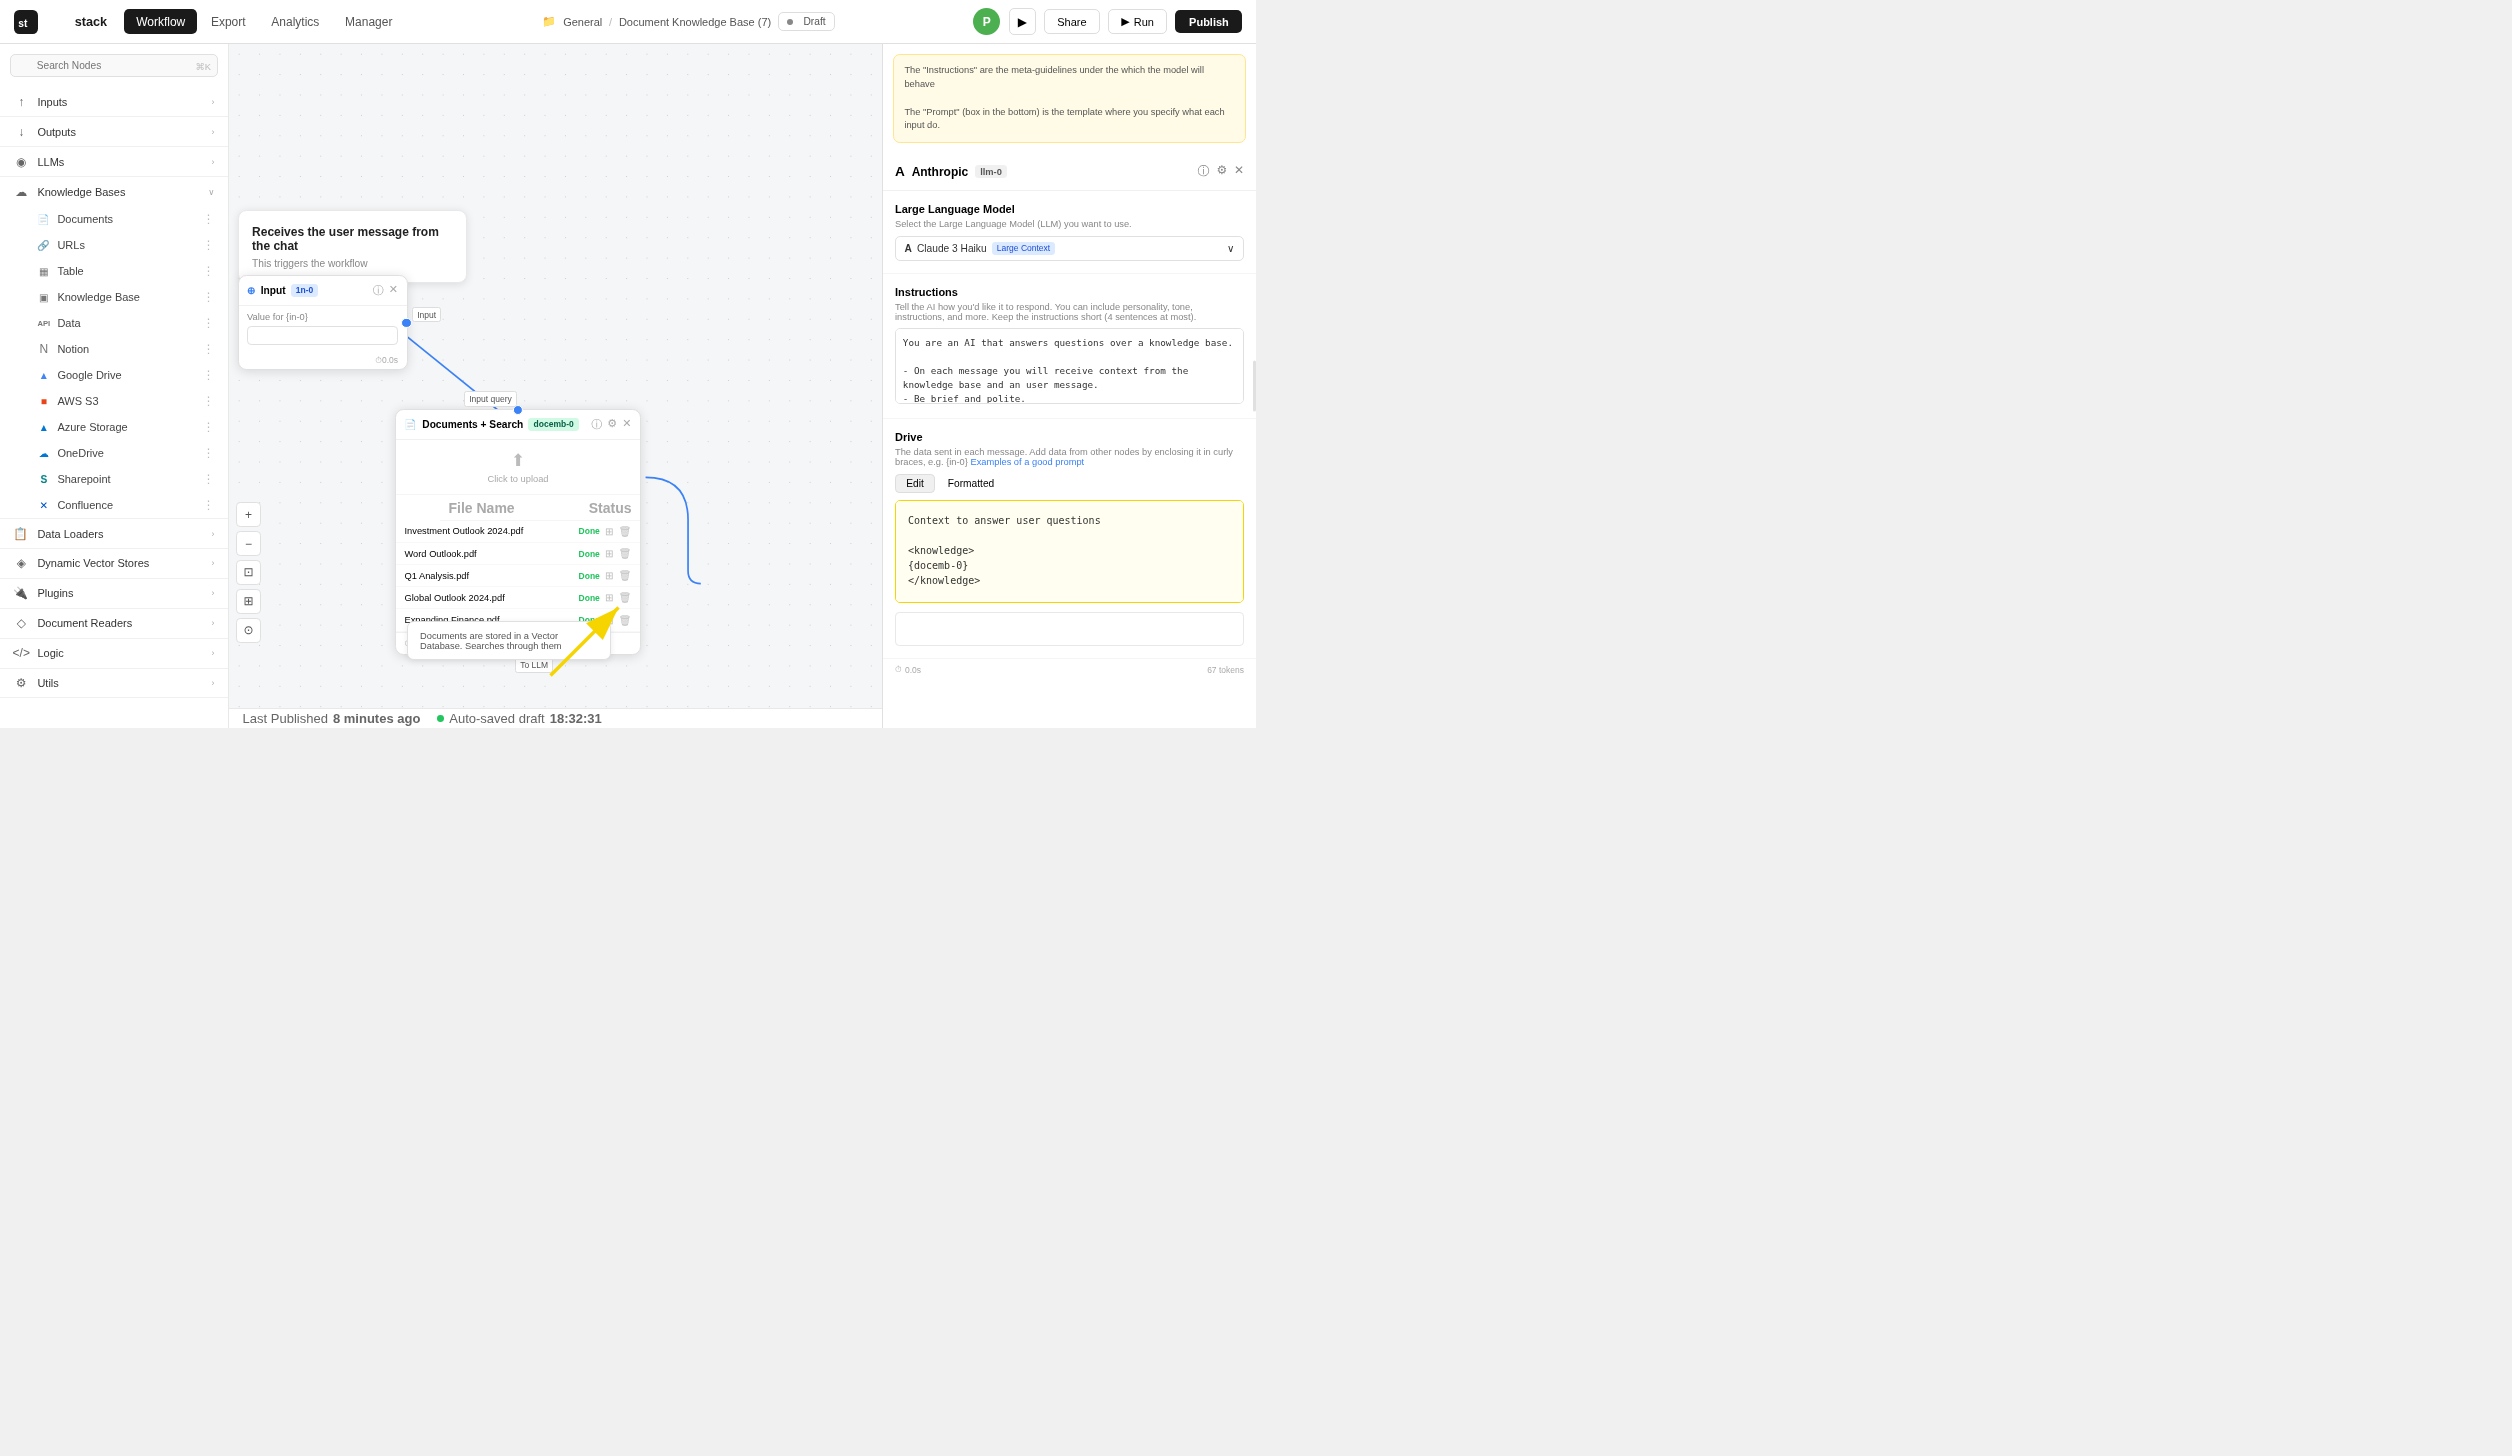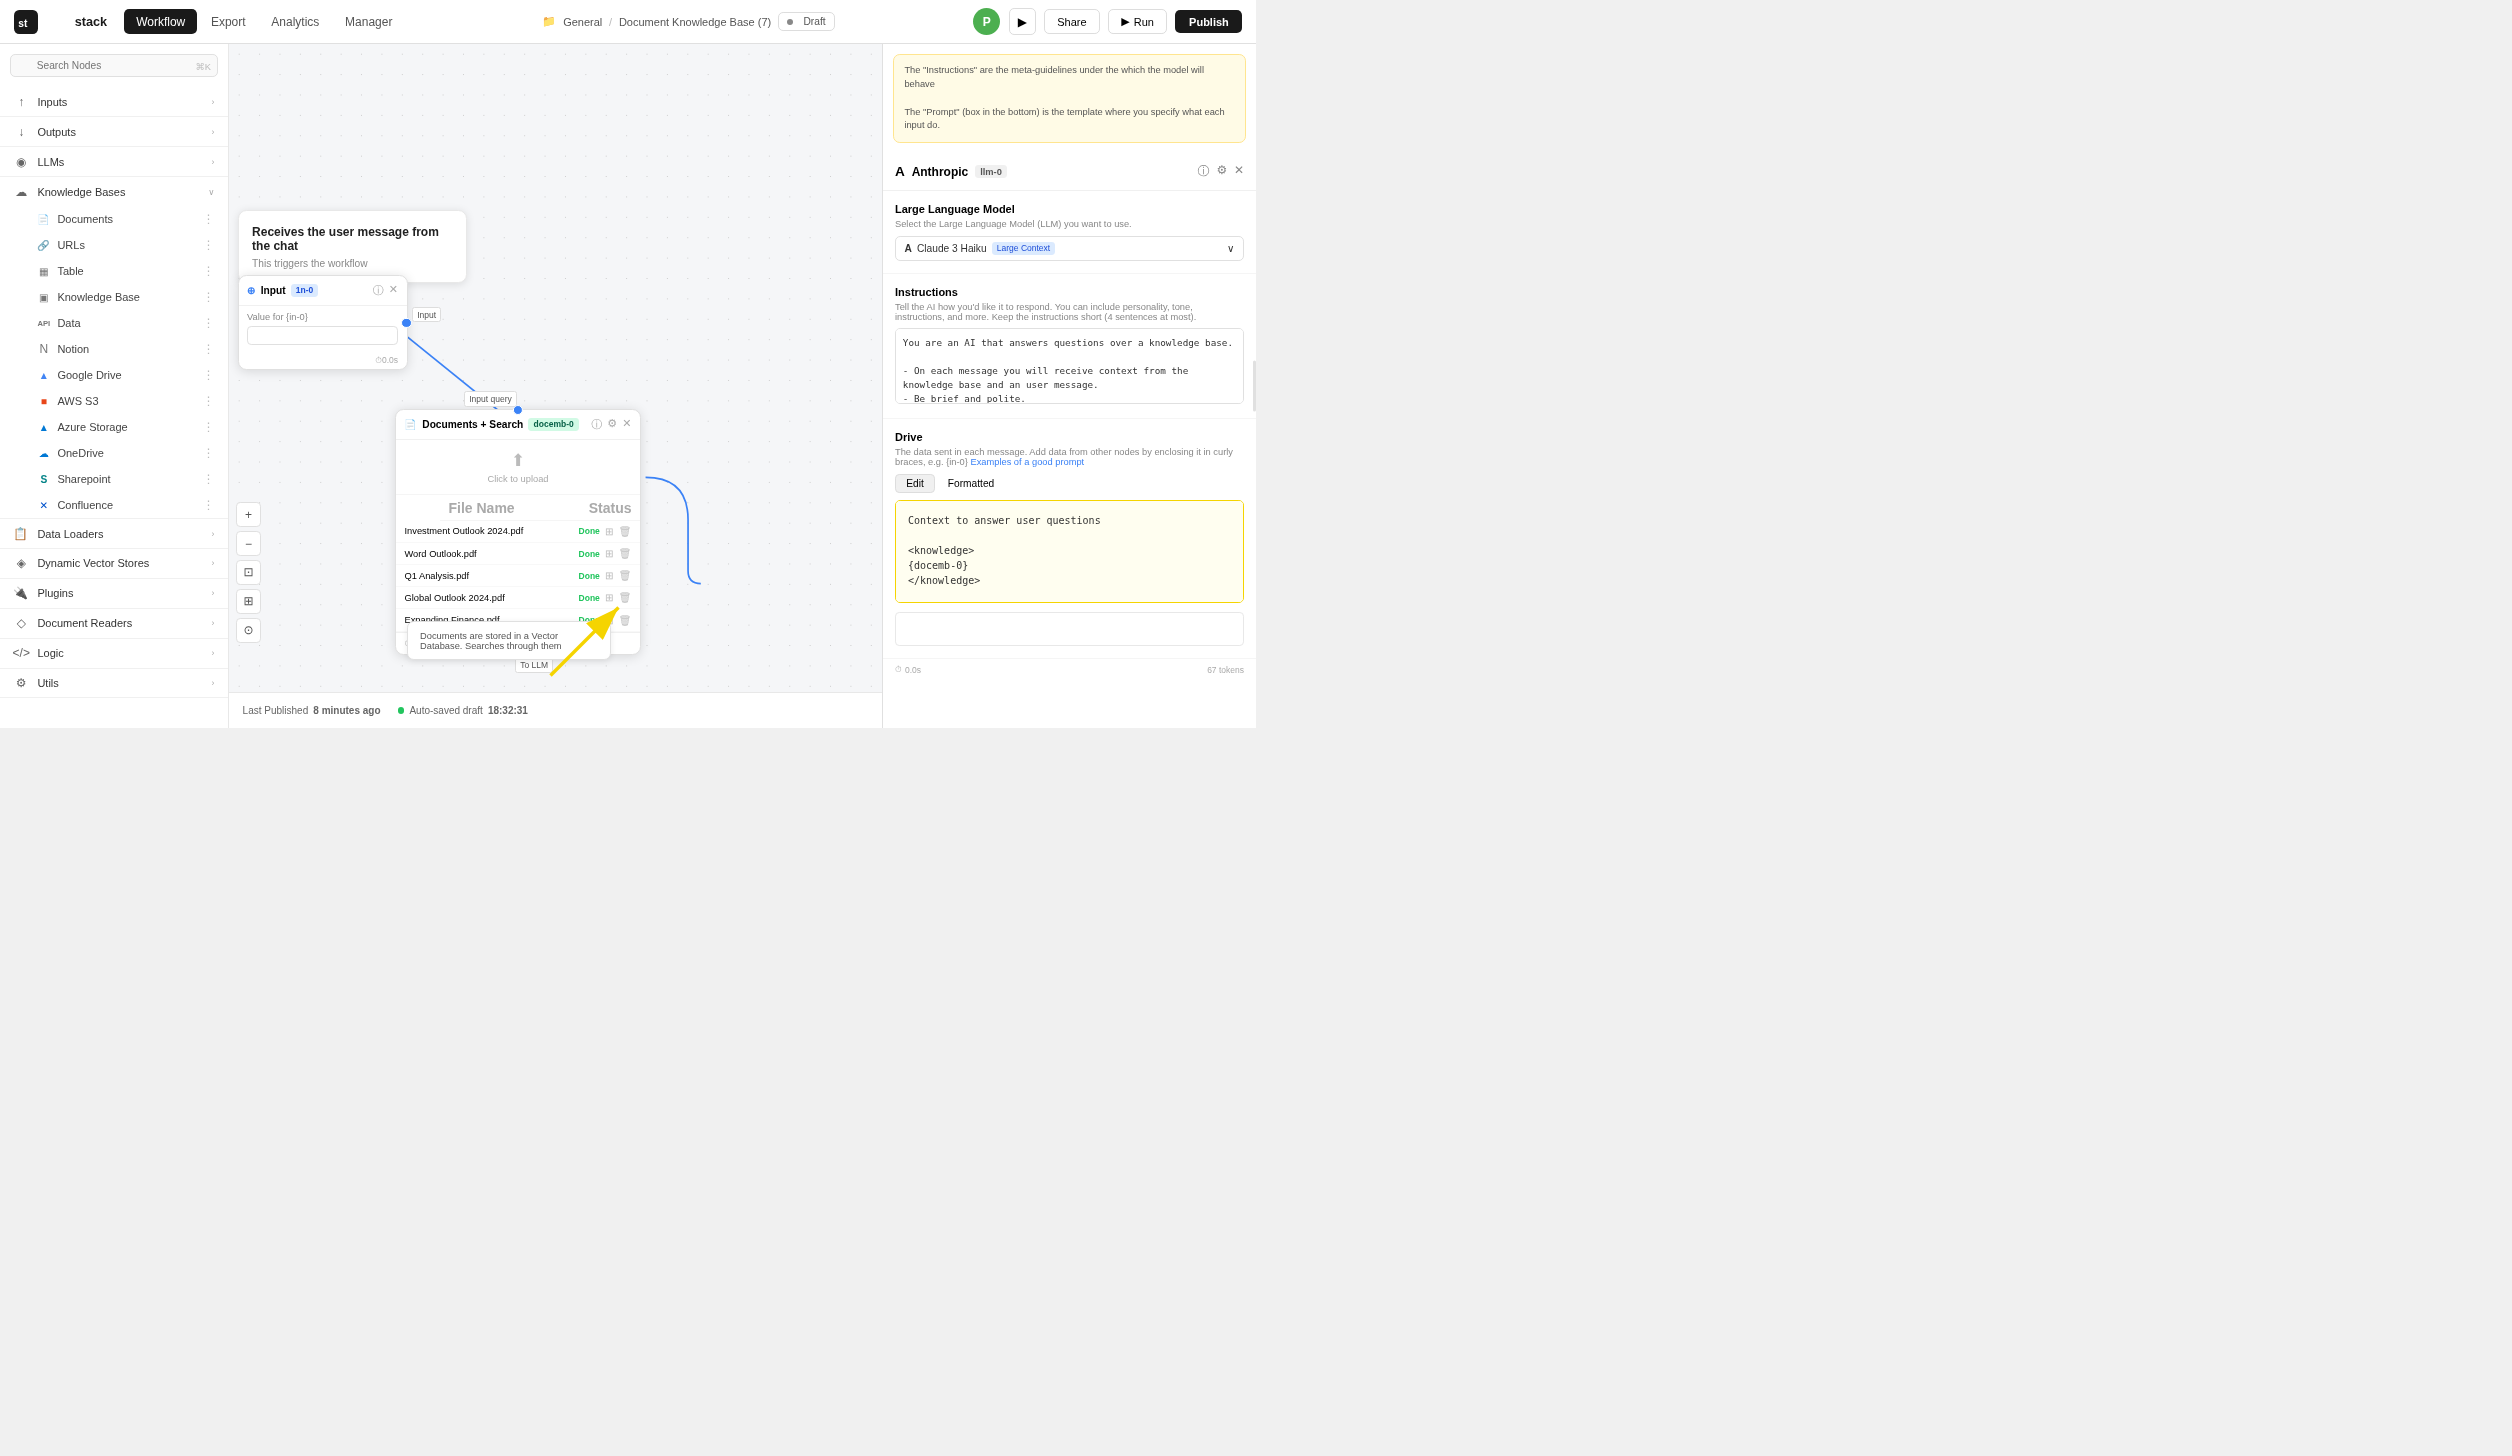--- a/index.html
+++ b/index.html
@@ -118,21 +118,21 @@
       width: 100%; height: 103px; border: 1.7px solid #f5d400; border-radius: 5.1px; padding: 12px;
       font-size: 10px; color: #333; resize: none; font-family: monospace; line-height: 1.5; background: #fffef0;
     }
     .prompt-section-bottom { display: flex; justify-content: space-between; align-items: center; padding: 5.1px 12px; font-size: 8.5px; color: #aaa; }
 
     
     .canvas-tools { position: absolute; left: 6.8px; bottom: 85px; display: flex; flex-direction: column; gap: 3.4px; }
     .tool-btn { width: 25.5px; height: 25.5px; background: #fff; border: 0.8px solid #e0e0e0; border-radius: 4.2px; display: flex; align-items: center; justify-content: center; cursor: pointer; font-size: 12px; color: #555; }
 
     
-    .status-bar { position: absolute; bottom: 0; left: 0; right: 0; height: 36px; background: #fff; border-top: 0.8px solid #e8e8e8; display: flex; align-items: center; padding: 0 13.6px; gap: 17px; font-size: 10px; color: #666; }
+    .status-bar { position: absolute; bottom: 0; left: 0; right: 0; height: 20px; background: #fff; border-top: 0.8px solid #e8e8e8; display: flex; align-items: center; padding: 0 13.6px; gap: 17px; font-size: 13px; color: #666; }
     .status-dot { width: 6.8px; height: 6.8px; border-radius: 50%; background: #22c55e; }
     .status-group { display: flex; align-items: center; gap: 5.1px; }
 
     
     .connections { position: absolute; top: 0; left: 0; width: 100%; height: 100%; pointer-events: none; }
 
     .knowledge-bases-expanded { }
 
     
     .notion-icon { font-size: 12px; }

